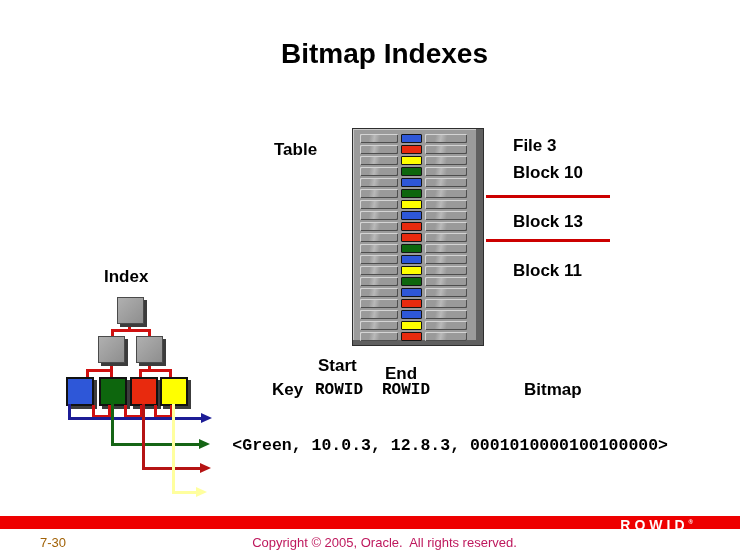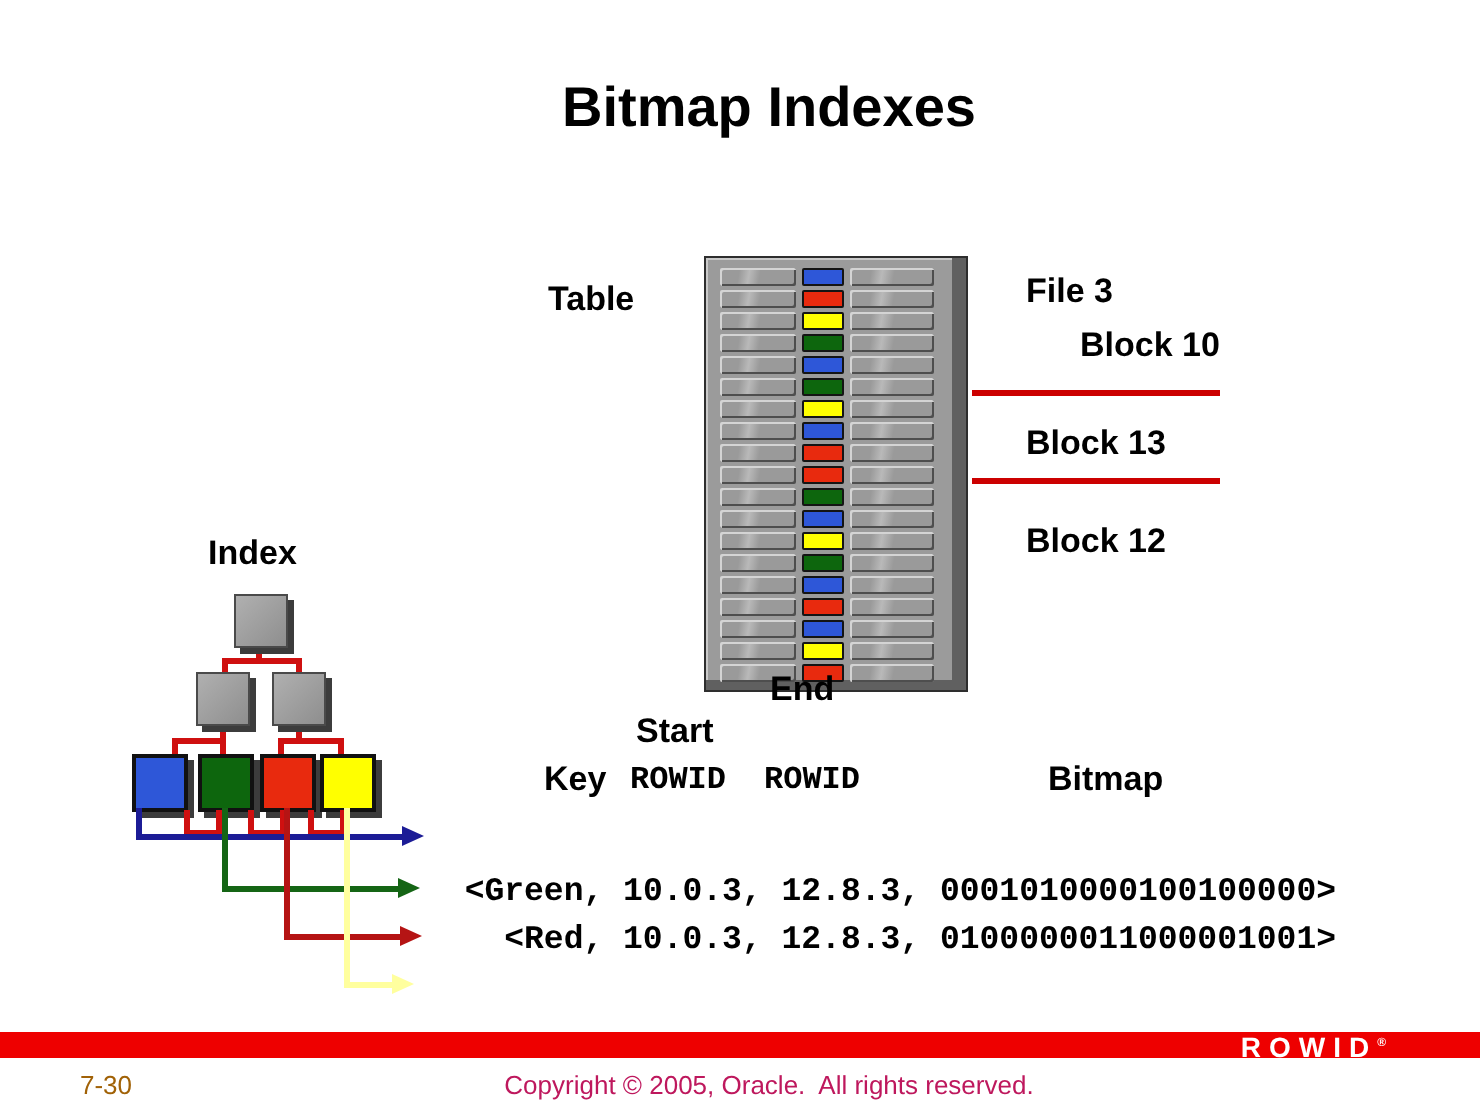--- a/index.html
+++ b/index.html
@@ -157,25 +157,25 @@
         </div>
         <div class="trow">
           <div class="tcell tleft"></div>
           <div class="tcell tmid" style="background: rgb(232, 42, 14);"></div>
           <div class="tcell tright"></div>
         </div>
       </div>
   </div>
 
   <div class="lbl" style="left:513px;top:136px;">File 3</div>
-  <div class="lbl" style="left:540px;top:163px;">Block 10</div>
+  <div class="lbl" style="left:513px;top:163px;">Block 10</div>
   <div class="blockline" style="top: 195px; background: rgb(204, 0, 0);"></div>
   <div class="lbl" style="left:513px;top:212px;">Block 13</div>
   <div class="blockline" style="top: 239px; background: rgb(204, 0, 0);"></div>
-  <div class="lbl" style="left:513px;top:261px;">Block 12</div>
+  <div class="lbl" style="left:513px;top:261px;">Block 11</div>
 
   <div class="lbl" style="left:104px;top:267px;">Index</div>
 
   <div class="rc" style="left: 128px; top: 323px; width: 3px; height: 8px; background: rgb(207, 16, 16);"></div>
   <div class="rc" style="left: 111px; top: 329px; width: 40px; height: 3px; background: rgb(207, 16, 16);"></div>
   <div class="rc" style="left: 111px; top: 331px; width: 3px; height: 7px; background: rgb(207, 16, 16);"></div>
   <div class="rc" style="left: 148px; top: 331px; width: 3px; height: 7px; background: rgb(207, 16, 16);"></div>
   <div class="rc" style="left: 110px; top: 362px; width: 3px; height: 9px; background: rgb(207, 16, 16);"></div>
   <div class="rc" style="left: 86px; top: 369px; width: 27px; height: 3px; background: rgb(207, 16, 16);"></div>
   <div class="rc" style="left: 86px; top: 371px; width: 3px; height: 8px; background: rgb(207, 16, 16);"></div>
@@ -193,27 +193,26 @@
   <div class="leaf" style="left: 130px; top: 377px; background: rgb(232, 42, 14);"></div>
   <div class="leaf" style="left: 160px; top: 377px; background: rgb(255, 255, 0);"></div>
 
   <div class="ub" style="left:92px;top:405px;"></div>
   <div class="ub" style="left:124px;top:405px;"></div>
   <div class="ub" style="left:154px;top:405px;"></div>
 
   <div class="lbl" style="left:272px;top:380px;">Key</div>
   <div class="lbl" style="left:318px;top:356px;">Start</div>
   <div class="mono-lbl" style="left:315px;top:381px;">ROWID</div>
-  <div class="lbl" style="left:385px;top:335px;text-align:center;">End</div>
+  <div class="lbl" style="left:385px;top:364px;text-align:center;">End</div>
   <div class="mono-lbl" style="left:382px;top:381px;">ROWID</div>
   <div class="lbl" style="left:524px;top:380px;">Bitmap</div>
 
   <div class="entries">
       <div class="entry" style="top: 436px;">&lt;Green, 10.0.3, 12.8.3, 0001010000100100000&gt;</div>
-      <div class="entry" style="top: 460px;">&lt;Red, 10.0.3, 12.8.3, 0100000011000001001&gt;</div>
     </div>
   <div>
       <div class="arr" style="left: 68px; top: 404px; width: 3px; height: 16px; background: rgb(28, 28, 150);"></div>
       <div class="arr" style="left: 68px; top: 417px; width: 133px; height: 3px; background: rgb(28, 28, 150);"></div>
       <div class="ahead" style="left: 201px; top: 413px; border-left-color: rgb(28, 28, 150);"></div>
       <div class="arr" style="left: 111px; top: 404px; width: 3px; height: 42px; background: rgb(21, 101, 21);"></div>
       <div class="arr" style="left: 111px; top: 443px; width: 88px; height: 3px; background: rgb(21, 101, 21);"></div>
       <div class="ahead" style="left: 199px; top: 439px; border-left-color: rgb(21, 101, 21);"></div>
       <div class="arr" style="left: 142px; top: 404px; width: 3px; height: 66px; background: rgb(181, 20, 20);"></div>
       <div class="arr" style="left: 142px; top: 467px; width: 58px; height: 3px; background: rgb(181, 20, 20);"></div>

